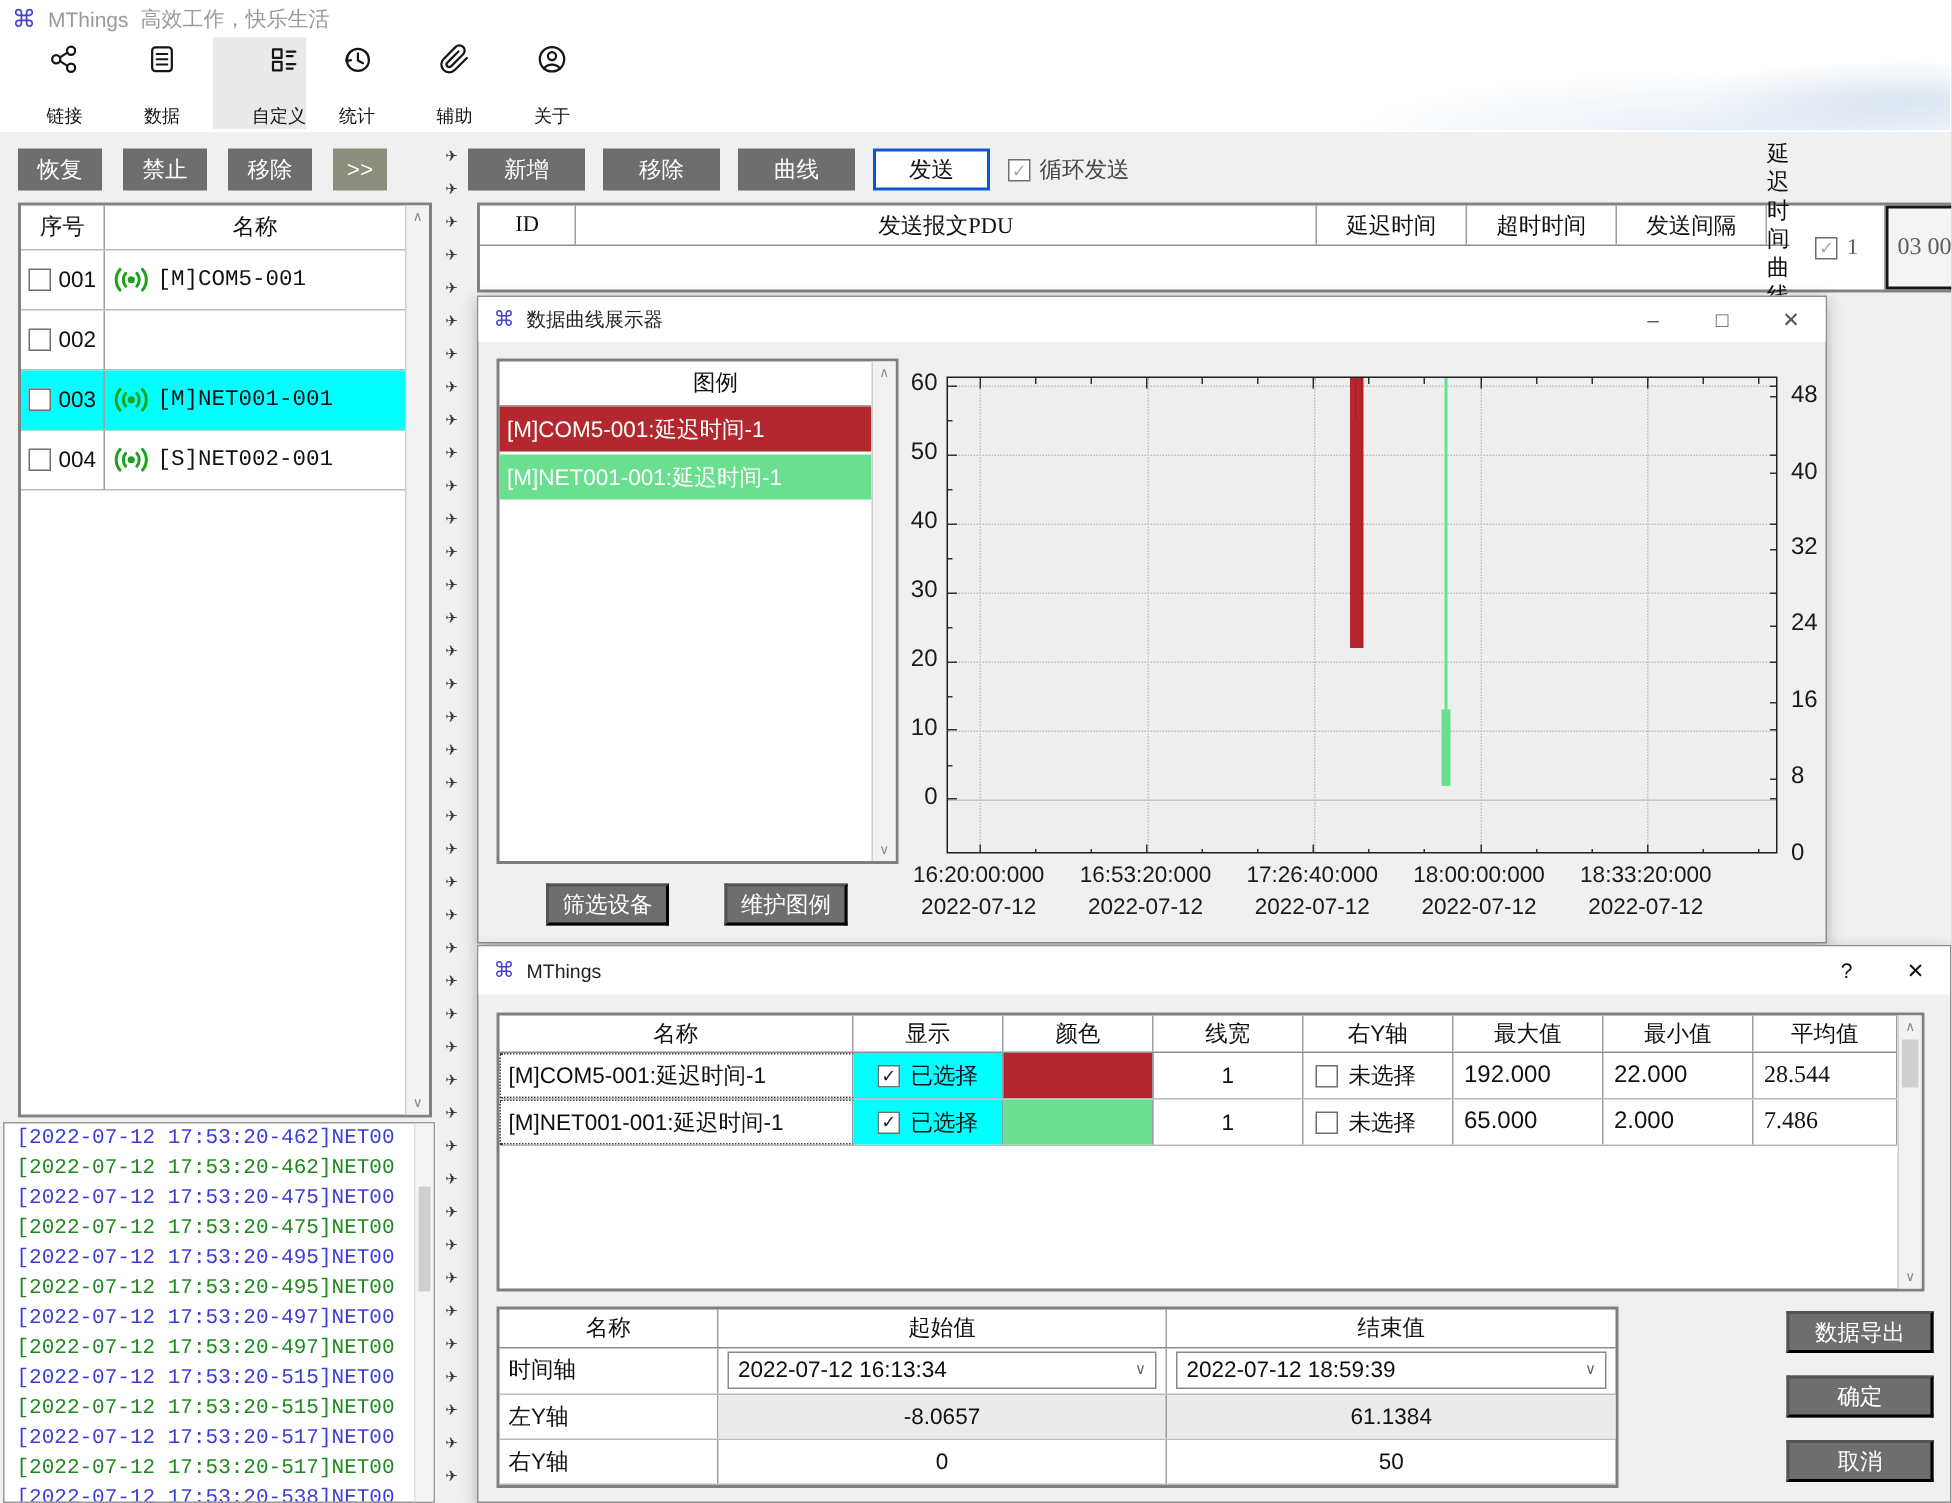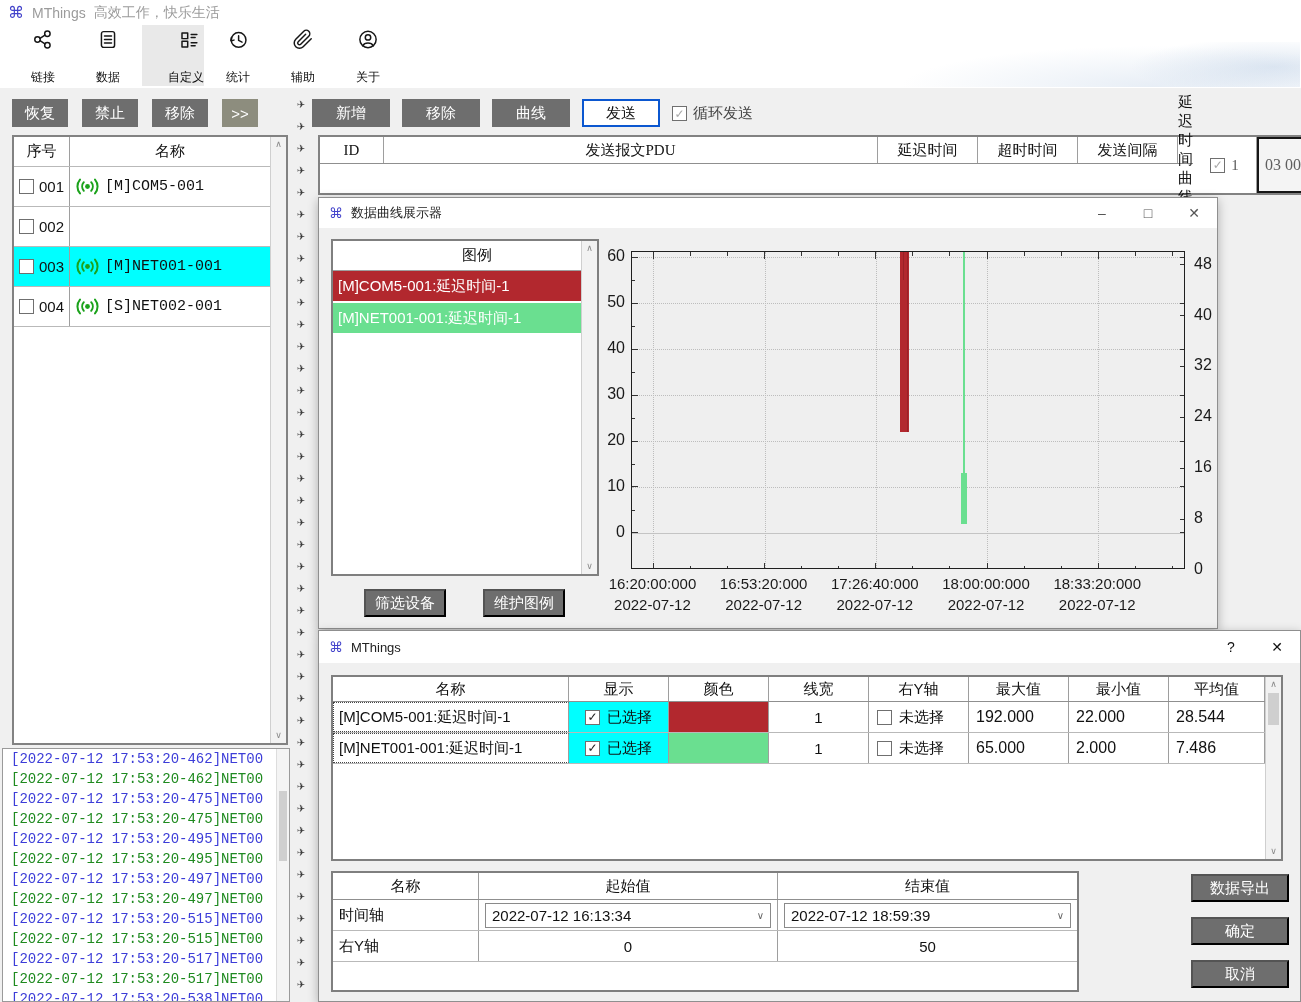--- a/index.html
+++ b/index.html
@@ -126,21 +126,21 @@
             border:2px solid #7f7f7f; display:flex; }
   .stable .cols { flex:1; display:flex; flex-direction:column; }
   .srow { display:flex; border-bottom:1px solid #b9b9b9; font-size:15px; }
   .srow.hdr { height:25px; border-bottom:1px solid #8f8f8f; }
   .srow.body { height:31px; }
   .scell { border-right:1px solid #9e9e9e; display:flex; align-items:center; justify-content:center;
            white-space:nowrap; overflow:hidden; }
   .sc-name { width:236px; justify-content:flex-start; padding-left:5px; }
   .srow.body .sc-name { border:1px dotted #444; border-right:1px solid #9e9e9e; }
   .sc-w { width:100px; }
-  .sc-last { flex:1; justify-content:flex-start; padding-left:7px; }
+  .sc-last { flex:1; justify-content:flex-start; padding-left:7px;font-family:Liberation Serif, serif; }
   .srow.hdr .sc-last { justify-content:center; padding-left:0; }
   .sc-num { justify-content:flex-start; padding-left:7px; font-size:16px; }
   .cell-cyan { background:#00ffff; gap:7px; }
   .stable .scrollcol { width:16px; }
 
   .atable { position:absolute; left:12px; top:240px; width:748px; height:121px; background:#fff;
             border:2px solid #7f7f7f; display:flex; flex-direction:column; font-size:15px; }
   .arow { display:flex; border-bottom:1px solid #b9b9b9; }
   .arow.hdr { height:27px; border-bottom:1px solid #8f8f8f; }
   .arow.body { height:31px; }
@@ -607,20 +607,25 @@
           </div>
         </div>
         <div class="acell ac-val">
           <div class="combo">
             <span>2022-07-12 18:59:39</span>
             <span class="chev">∨</span>
           </div>
         </div>
       </div>
       <div class="arow body">
+        <div class="acell ac-name">左Y轴</div>
+        <div class="acell ac-val grayed">-8.0657</div>
+        <div class="acell ac-val grayed">61.1384</div>
+      </div>
+      <div class="arow body">
         <div class="acell ac-name">右Y轴</div>
         <div class="acell ac-val">0</div>
         <div class="acell ac-val">50</div>
       </div>
     </div>
 
     <button class="setbtn" style="top:243px;text-align:center;">数据导出</button>
     <button class="setbtn" style="top:286px;">确定</button>
     <button class="setbtn" style="top:329px;">取消</button>
   </div>

